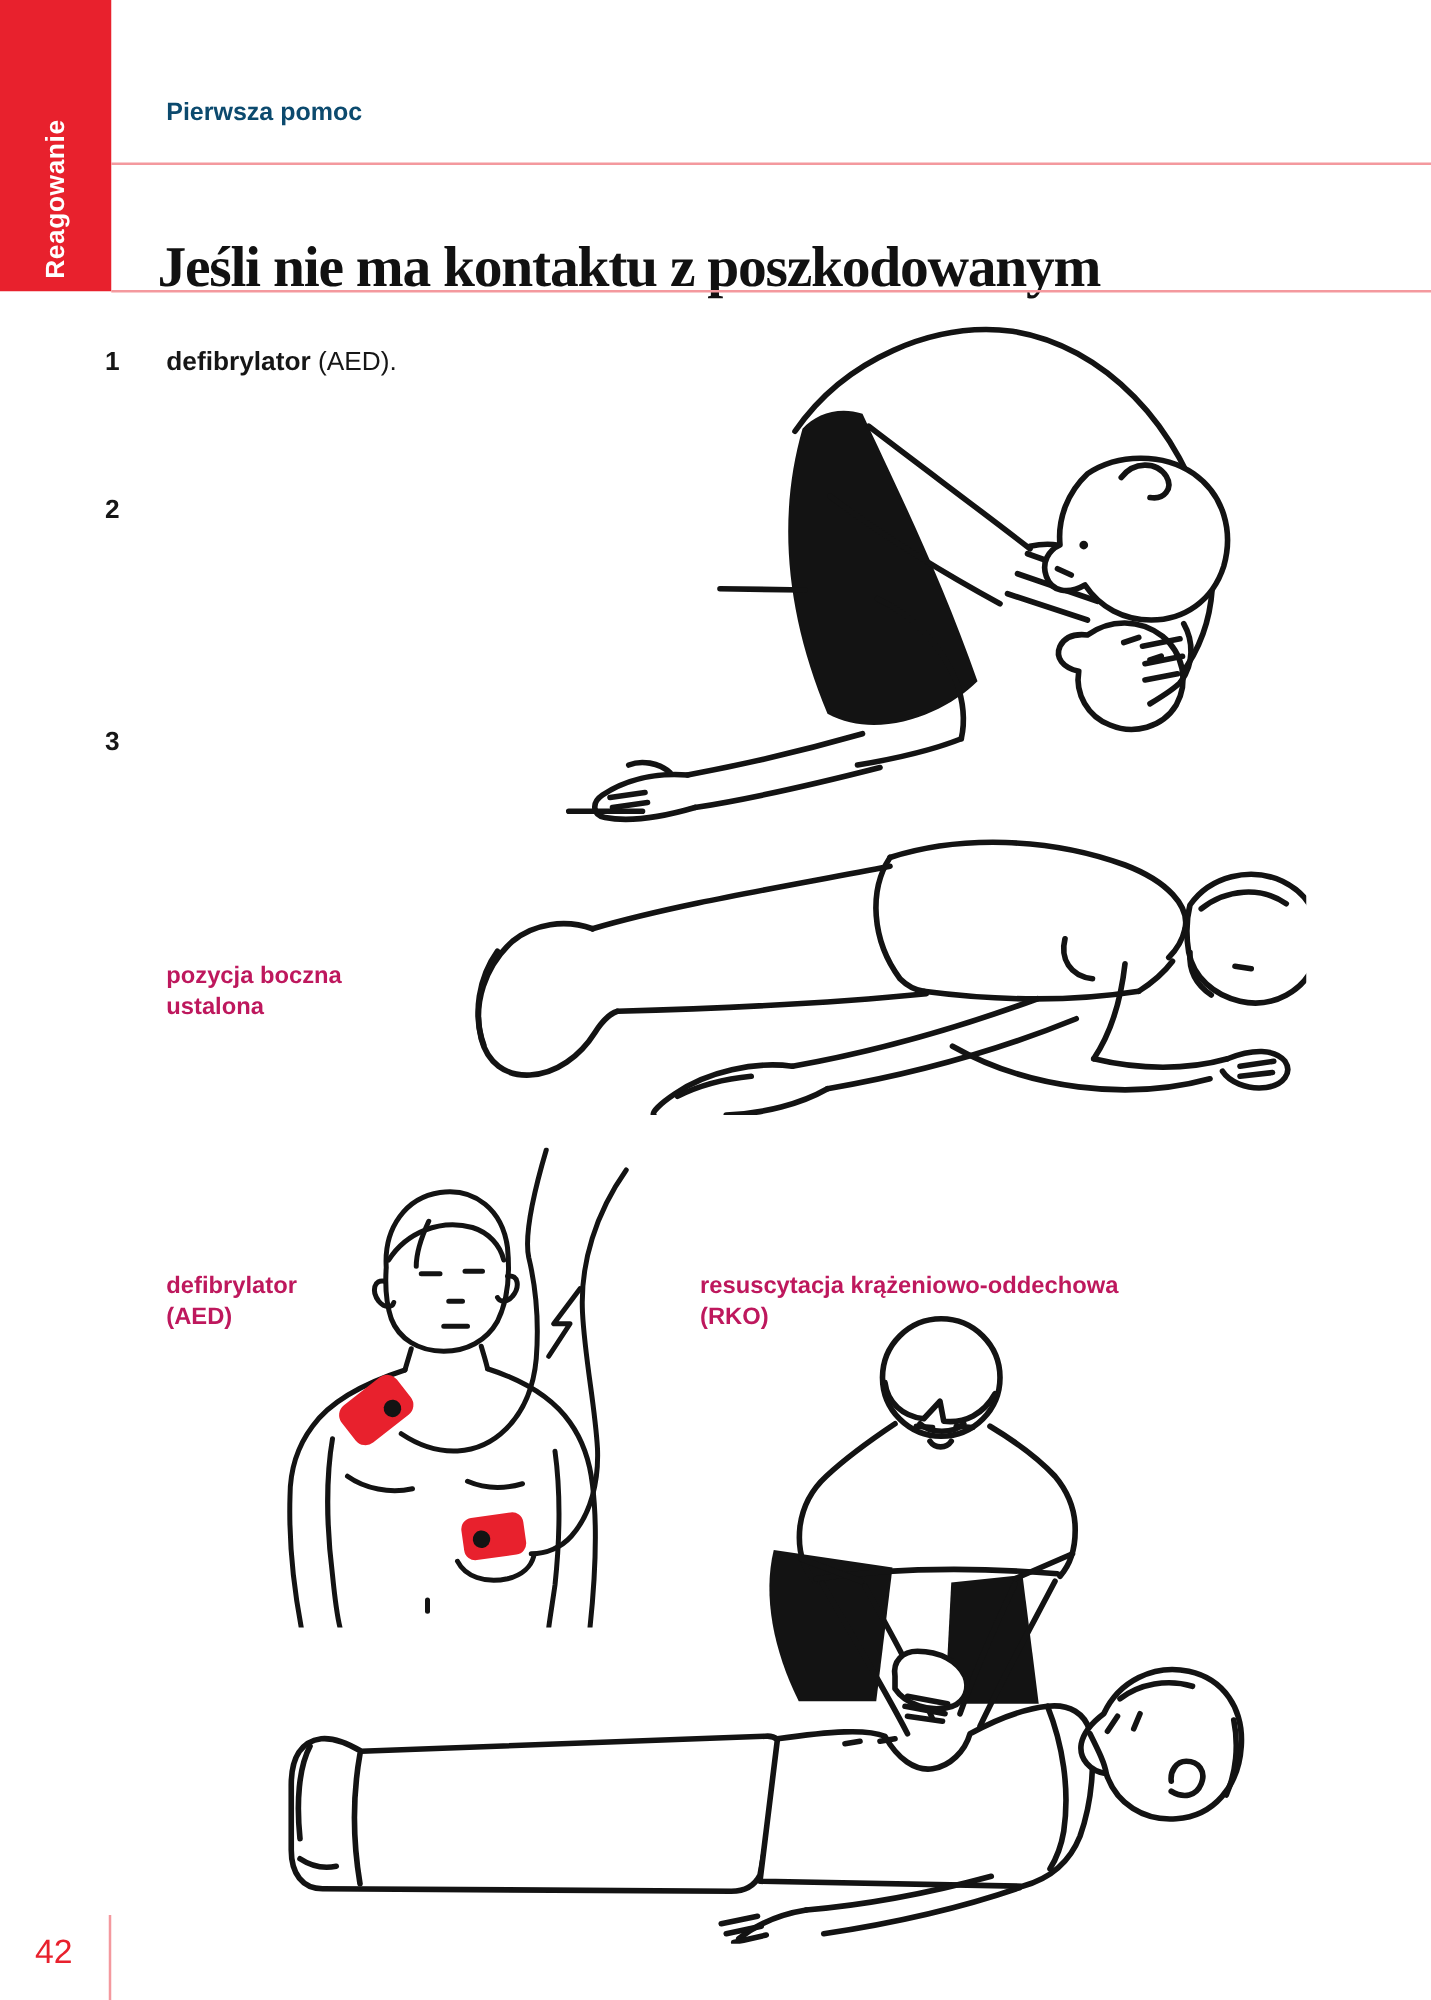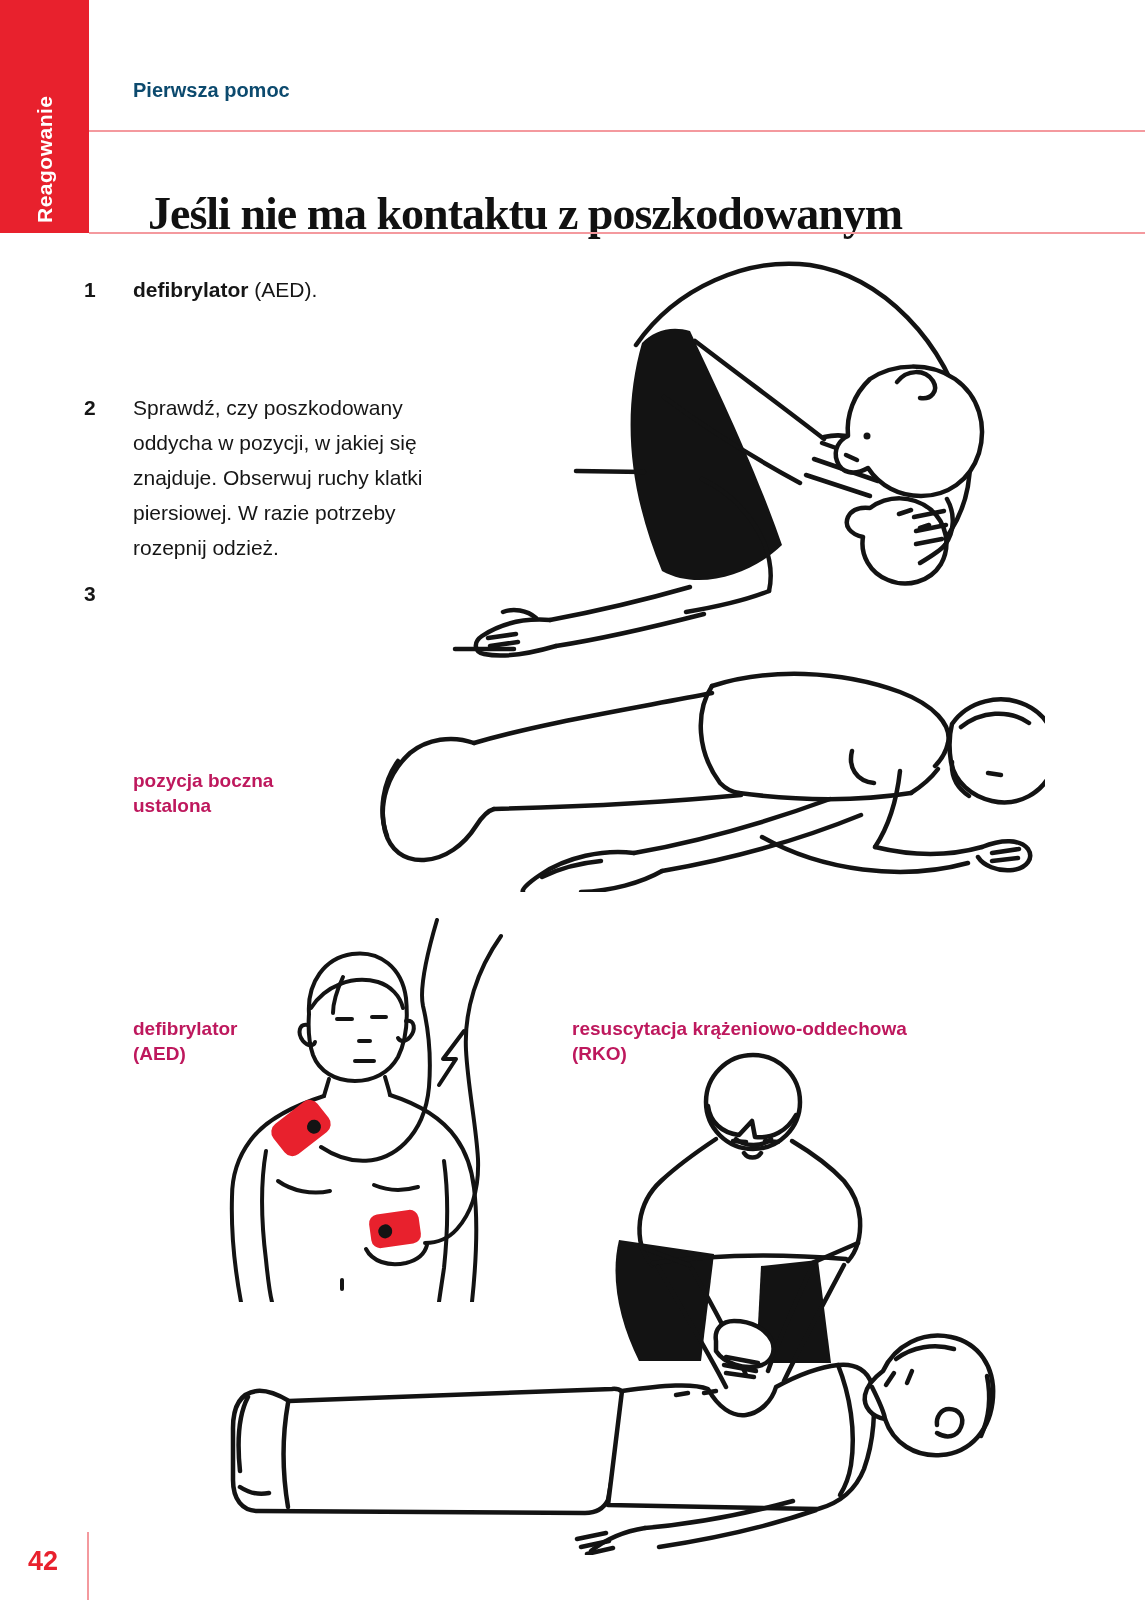--- a/index.html
+++ b/index.html
@@ -9,41 +9,41 @@
   .tab{position:absolute;left:0;top:0;width:89px;height:233px;background:#e8212d;}
   .tab-label{position:absolute;left:0;top:0;width:233px;height:89px;
              transform:rotate(-90deg) translateX(-233px);transform-origin:top left;
              display:flex;align-items:center;padding-left:10px;box-sizing:border-box;
              color:#ffffff;font-weight:bold;font-size:21px;letter-spacing:.5px;}
   
   .eyebrow{position:absolute;left:133px;top:79px;color:#0c4a6e;font-size:20px;font-weight:600;}
   .rule{position:absolute;height:2px;background:#f4999e;}
   .rule-top{left:89px;top:130px;width:1056px;}
   .rule-mid{left:89px;top:232px;width:1056px;}
-  .title{position:absolute;left:148px;top:156px;font-family:"Liberation Serif",serif;
+  .title{position:absolute;left:126px;top:156px;font-family:"Liberation Serif",serif;
          font-weight:bold;font-size:46px;letter-spacing:-1px;color:#111;white-space:nowrap;}
   
   .step{position:absolute;left:84px;width:460px;font-size:21px;line-height:35px;}
   .step-num{position:absolute;left:0;top:0;font-weight:bold;}
   .step-text{display:block;margin-left:49px;white-space:pre-line;}
   .step-text b{font-weight:bold;}
   .step-1{top:272px;}
   .step-2{top:390px;}
   .step-3{top:576px;}
   
   .caption{position:absolute;color:#be185d;font-size:19px;line-height:25px;font-weight:600;
            white-space:pre-line;}
   .cap-recovery{left:133px;top:768px;}
   .cap-aed{left:133px;top:1016px;}
-  .cap-cpr{left:560px;top:1016px;margin-left:12px;}
+  .cap-cpr{left:560px;top:1016px;}
   
   .fig{position:absolute;}
   .fig svg{display:block;}
   
-  .page-num{position:absolute;left:28px;top:1546px;color:#e8212d;font-weight:bold;font-size:27px;}
+  .page-num{position:absolute;left:28px;top:1546px;color:#e8212d;font-weight:normal;font-size:27px;}
   .footer-vline{position:absolute;left:87px;top:1532px;width:2px;height:68px;background:#f4999e;}
 </style>
 </head>
 <body>
 
 <div class="page">
 
   <div class="tab">
     <div class="tab-label">Reagowanie</div>
   </div>
@@ -52,25 +52,20 @@
   <div class="rule rule-top"></div>
   <h1 class="title">Jeśli nie ma kontaktu z poszkodowanym</h1>
   <div class="rule rule-mid"></div>
 
   <div class="step step-1">
     <span class="step-num">1</span>
     <span class="step-text"><b>defibrylator</b><span> (AED).</span></span>
   </div>
   <div class="step step-2">
     <span class="step-num">2</span>
-    <span class="step-text">Sprawdź, czy poszkodowany
-oddycha w pozycji, w jakiej się
-znajduje. Obserwuj ruchy klatki
-piersiowej. W razie potrzeby
-rozepnij odzież.</span>
   </div>
   <div class="step step-3">
     <span class="step-num">3</span>
   </div>
 
   <div class="caption cap-recovery">pozycja boczna
 ustalona</div>
   <div class="caption cap-aed">defibrylator
 (AED)</div>
   <div class="caption cap-cpr">resuscytacja krążeniowo-oddechowa

